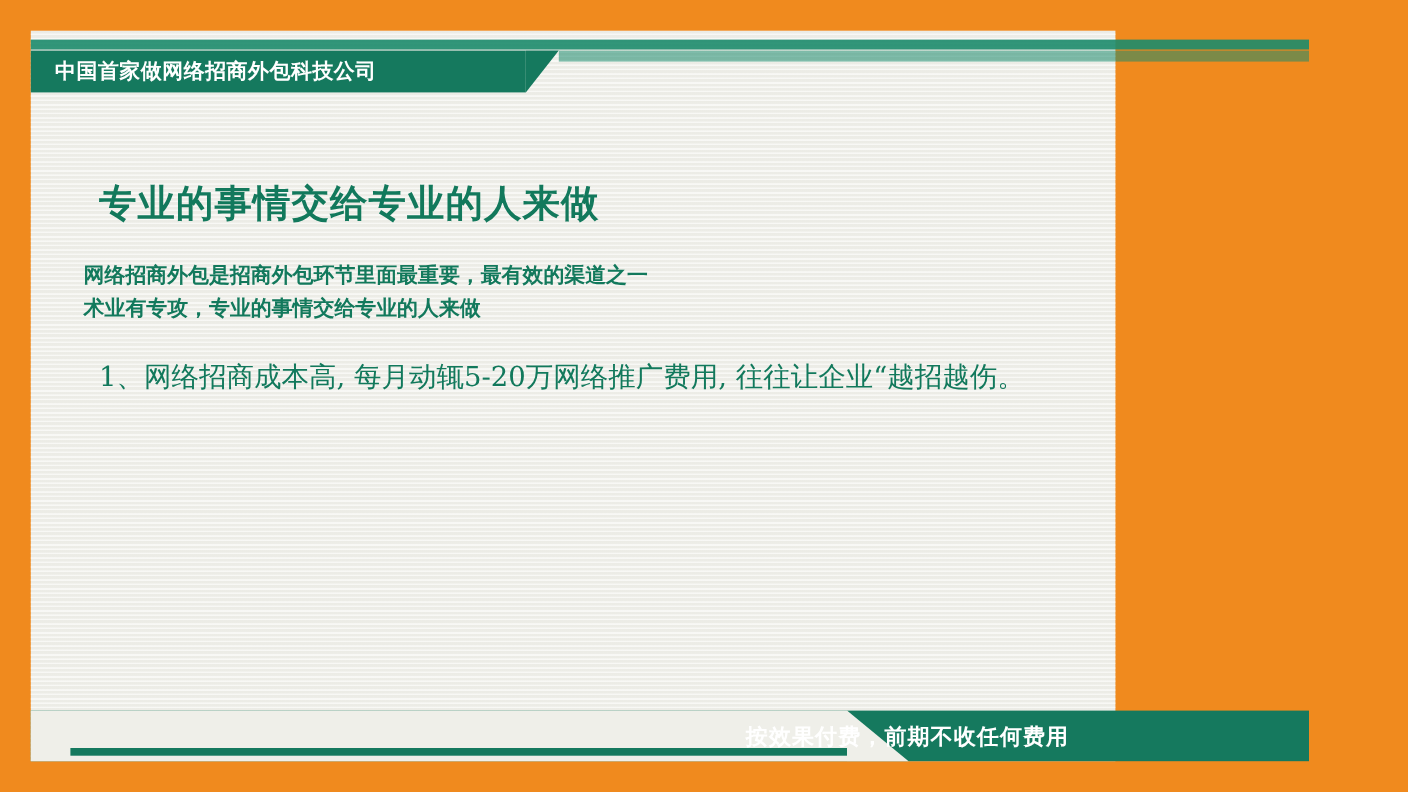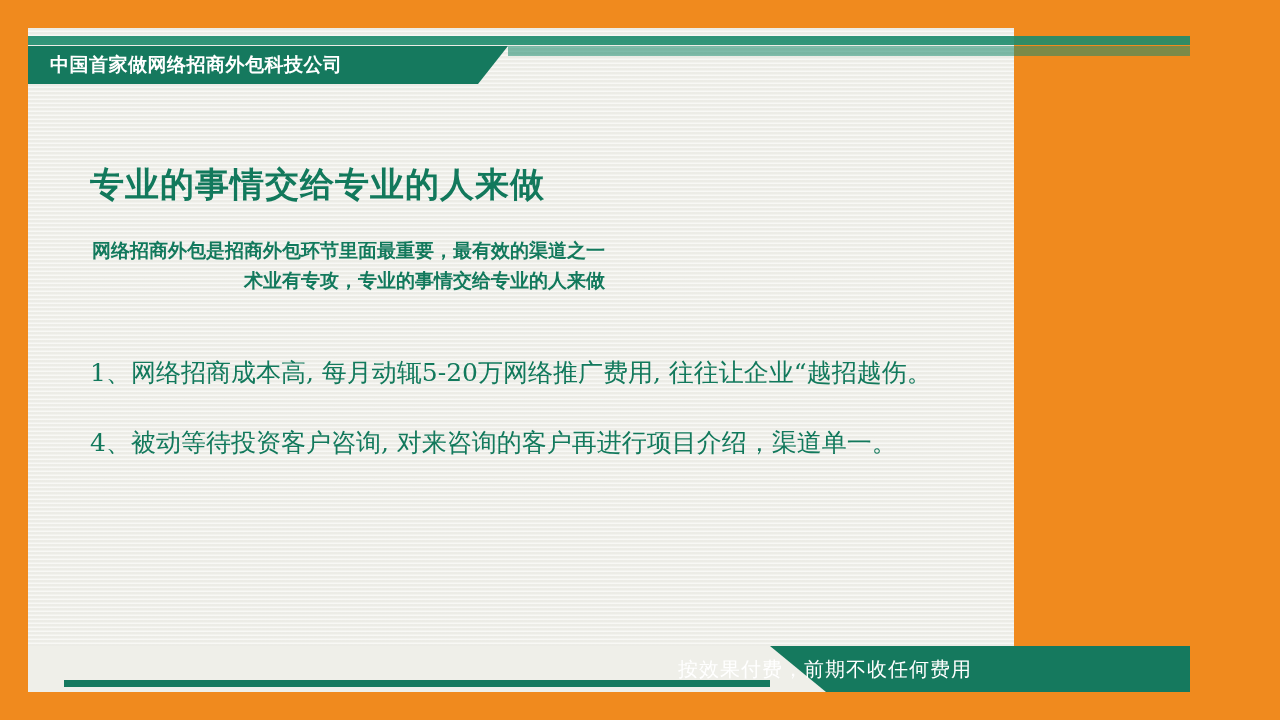--- a/index.html
+++ b/index.html
@@ -90,44 +90,42 @@
     position: absolute;
     left: 62px;
     top: 134px;
     font-size: 34px;
     font-weight: bold;
     color: #12795C;
     letter-spacing: 1px;
   }
   .subline {
     position: absolute;
-    left: 64px;
+    left: 48px;
     top: 208px;
     font-size: 19px;
     font-weight: bold;
     color: #12795C;
     line-height: 30px;
-    text-align: right;
   }
   .subline div { white-space: nowrap; }
 
   
   .body-list {
     position: absolute;
     left: 62px;
     top: 295px;
     width: 1090px;
     font-family: "DejaVu Serif", "Liberation Serif", serif;
     color: #12795C;
     font-size: 25px;
     line-height: 40px;
   }
   .body-list .item {
     margin-bottom: 28px;
-    margin-top: 30px;
   }
 
   
   .bottom-bar {
     position: absolute;
     left: 0px;
     top: 618px;
     width: 1162px;
     height: 46px;
     background: #15795E;
@@ -159,21 +157,21 @@
   }
   .bottom-text {
     position: absolute;
     right: 42px;
     top: 618px;
     height: 46px;
     display: flex;
     align-items: center;
     color: #FFFFFF;
     font-size: 20px;
-    font-weight: normal;
+    font-weight: bold;
     letter-spacing: 1px;
     text-align: center;
   }
 </style>
 </head>
 <body>
 
 <div class="slide">
   <div class="paper">
 
@@ -187,21 +185,20 @@
 
     <div class="headline">专业的事情交给专业的人来做</div>
 
     <div class="subline">
       <div>网络招商外包是招商外包环节里面最重要，最有效的渠道之一</div>
       <div>术业有专攻，专业的事情交给专业的人来做</div>
     </div>
 
     <div class="body-list">
       <div class="item">1、网络招商成本高, 每月动辄5-20万网络推广费用, 往往让企业“越招越伤。</div>
-      <div class="item">4、被动等待投资客户咨询, 对来咨询的客户再进行项目介绍，渠道单一。</div>
     </div>
 
     <div class="bottom-bar"></div>
     <div class="bottom-notch"></div>
     <div class="bottom-notch-tail"></div>
     <div class="bottom-accent"></div>
     <div class="bottom-text">按效果付费，前期不收任何费用</div>
 
   </div>
 </div>

